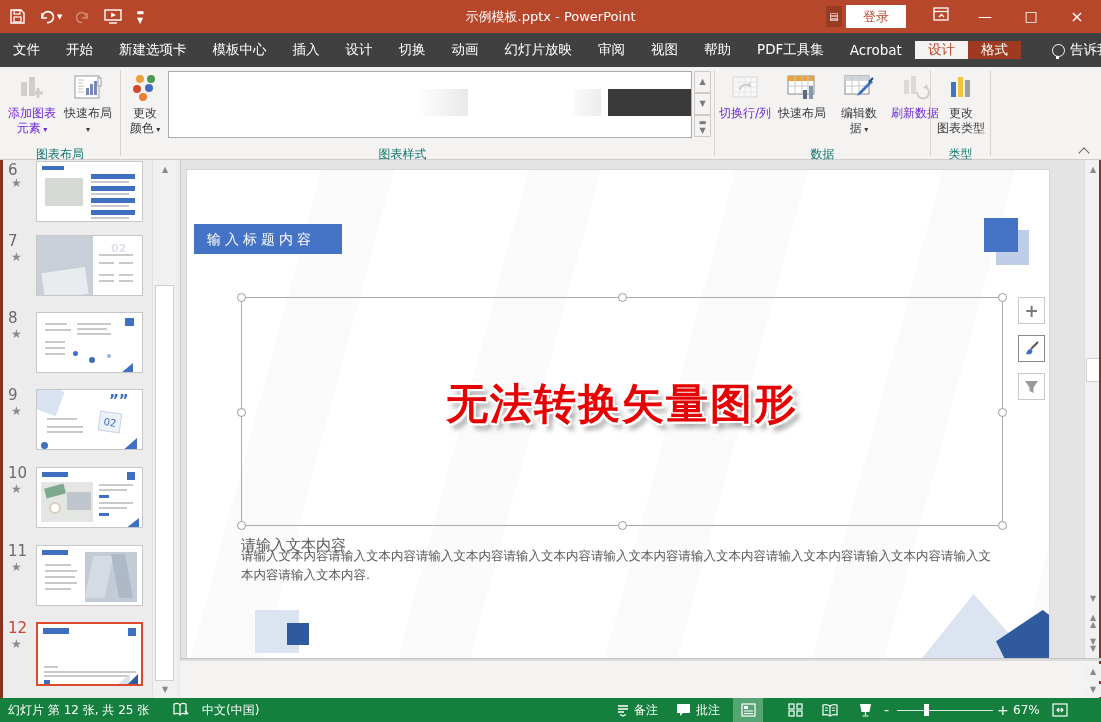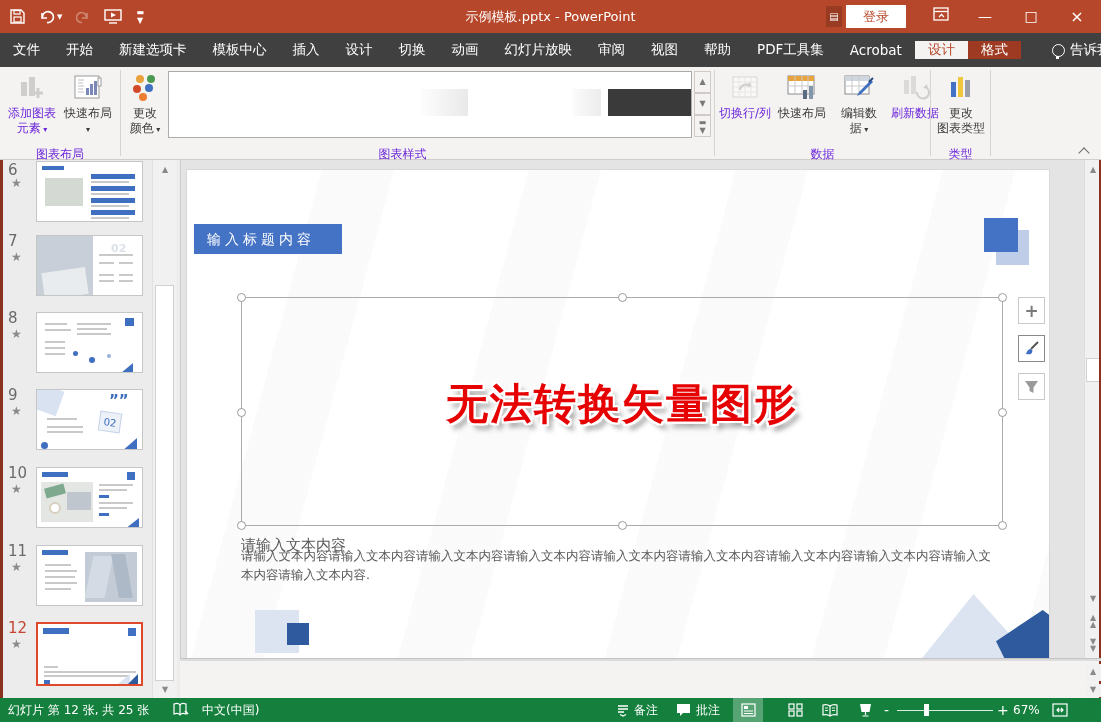--- a/index.html
+++ b/index.html
@@ -19,21 +19,21 @@
   .tabrow{left:0;top:33px;width:1101px;height:34px;background:#404040;display:flex;align-items:center;font-size:13.5px;color:#fff;}
   .tab{padding:0 13px;display:flex;align-items:center;white-space:nowrap;cursor:pointer;}
   .tab.active{background:#F5F3F2;color:#B7472A;}
   .tab.ctx{background:#9E3A21;}
   .tab .bulb{width:13px;height:13px;border:1.5px solid #fff;border-radius:50%;display:inline-block;margin-right:5px;position:relative;}
   .tab .bulb::after{content:"";position:absolute;left:3.5px;top:11px;width:3px;height:3px;background:#fff;}
   .sp1{margin-left:18px;}
   
   .ribbon{left:0;top:67px;width:1101px;height:93px;background:#F5F3F2;border-bottom:1px solid #D2CDCB;}
   .rsep{top:3px;width:1px;height:86px;background:#D8D3D1;}
-  .glabel{top:79px;height:14px;font-size:12px;color:#6d28d9;text-align:center;}
+  .glabel{top:79px;height:14px;font-size:12px;color:#0f766e;text-align:center;}
   .rbtn{top:3px;height:73px;text-align:center;font-size:12px;color:#3b3b3b;cursor:pointer;}
   .rbtn .ricon{height:36px;display:flex;align-items:center;justify-content:center;}
   .rbtn .rlbl{line-height:15px;}
   .rbtn.disabled{color:#6d28d9;cursor:default;}
   .rbtn.disabled svg{opacity:.45;filter:grayscale(1);}
   .dda{font-size:8px;color:inherit;}
   .gallery{top:4px;left:168px;width:524px;height:67px;background:#fff;border:1px solid #ABABAB;}
   .gth{position:absolute;top:17px;height:27px;}
   .gbtn{left:694px;width:17px;height:22px;background:#F5F3F2;border:1px solid #CFCAC8;color:#7a7a7a;font-size:8px;text-align:center;line-height:20px;cursor:pointer;}
   .collapse{left:1076px;top:76px;width:18px;height:16px;cursor:pointer;}

